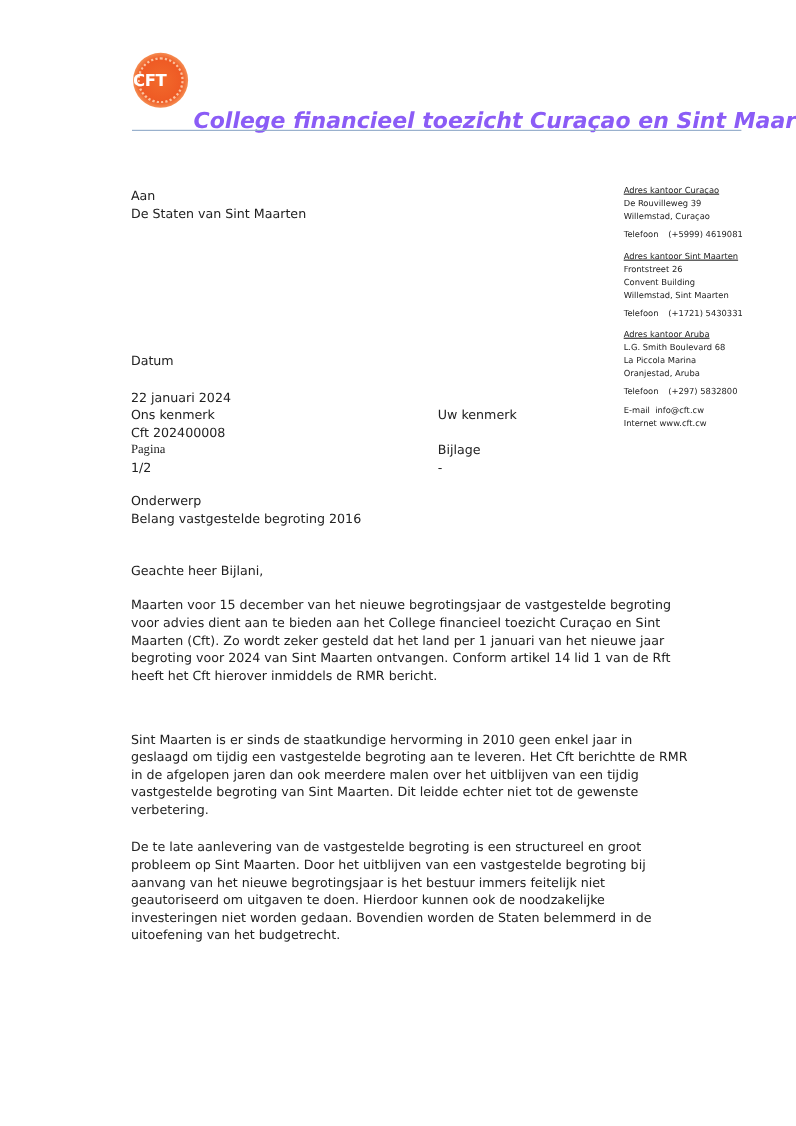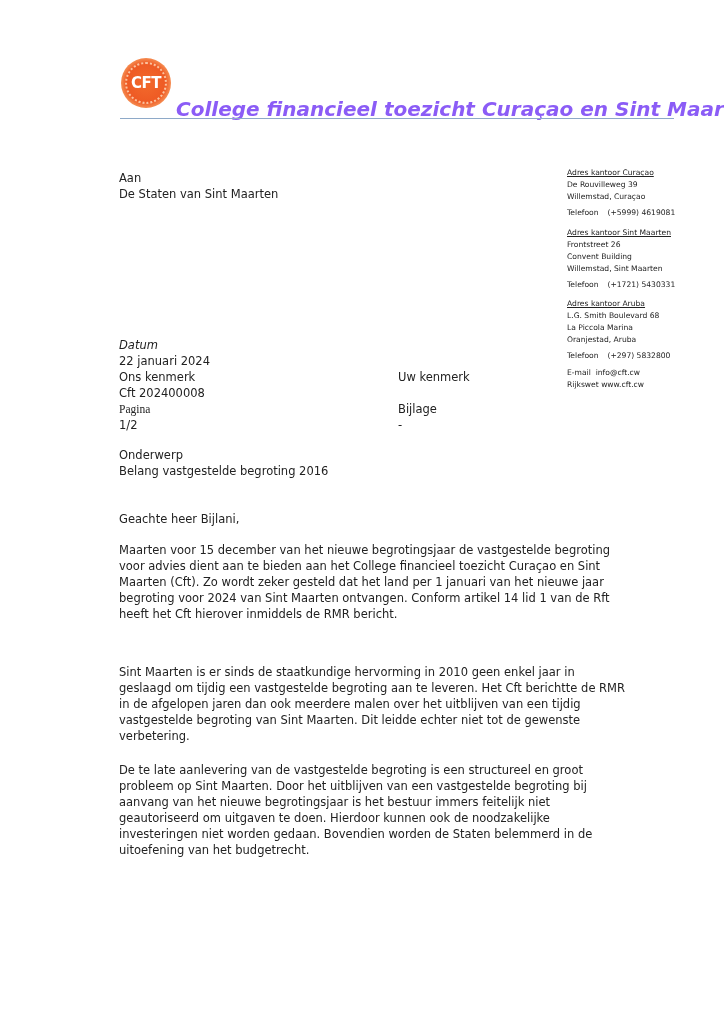--- a/index.html
+++ b/index.html
@@ -2,23 +2,23 @@
 <html><head>
   <meta charset="utf-8">
   <style>
     html, body { margin: 0; padding: 0; background: #ffffff; }
     body {
       width: 724px; height: 1024px; position: relative; overflow: hidden;
       font-family: "DejaVu Sans", sans-serif; color: #1a1a1a;
     }
     .abs { position: absolute; }
     .logo {
-      left: 121px; top: 58px; width: 50px; height: 50px; border-radius: 50%;
+      left: 121px; top: 48px; width: 50px; height: 50px; border-radius: 50%;
       background: radial-gradient(circle at 50% 50%, #f26a2c 0%, #ee5a24 55%, #f58a4f 70%, #ee6a2a 100%);
-      display: flex; align-items: center; justify-content: center;
+      display: flex; align-items: center; justify-content: flex-start;
     }
     .logo-ring {
       position: absolute; inset: 4px; border-radius: 50%;
       border: 2px dotted rgba(255, 230, 200, 0.75);
     }
     .logo-text {
       position: relative; color: #ffffff; font-weight: bold; font-size: 15px;
       letter-spacing: -0.5px; font-family: "DejaVu Sans", sans-serif;
     }
     .org-title {
@@ -82,26 +82,26 @@
     <span>(+297) 5832800</span>
   </div>
 </div>
 
 <div class="abs side" style="left:567px; top:367px;">
   <div>
     <span>E-mail</span>&nbsp;
     <span>info@cft.cw</span>
   </div>
   <div>
-    <span>Rijkswet</span>
+    <span>Internet</span>
     <span>www.cft.cw</span>
   </div>
 </div>
 
-<div class="abs t" style="left:119px; top:337px;font-style:italic;">Datum</div>
+<div class="abs t" style="left:119px; top:320px;">Datum</div>
 <div class="abs t" style="left:119px; top:353px;">22 januari 2024</div>
 <div class="abs t" style="left:119px; top:369px;">Ons kenmerk</div>
 <div class="abs t" style="left:119px; top:385px;">Cft 202400008</div>
 <div class="abs t" style="left:119px; top:401px;font-family:Liberation Serif, serif;">Pagina</div>
 <div class="abs t" style="left:119px; top:417px;">1/2</div>
 
 <div class="abs t" style="left:398px; top:369px;">Uw kenmerk</div>
 <div class="abs t" style="left:398px; top:385px;"></div>
 <div class="abs t" style="left:398px; top:401px;">Bijlage</div>
 <div class="abs t" style="left:398px; top:417px;">-</div>

